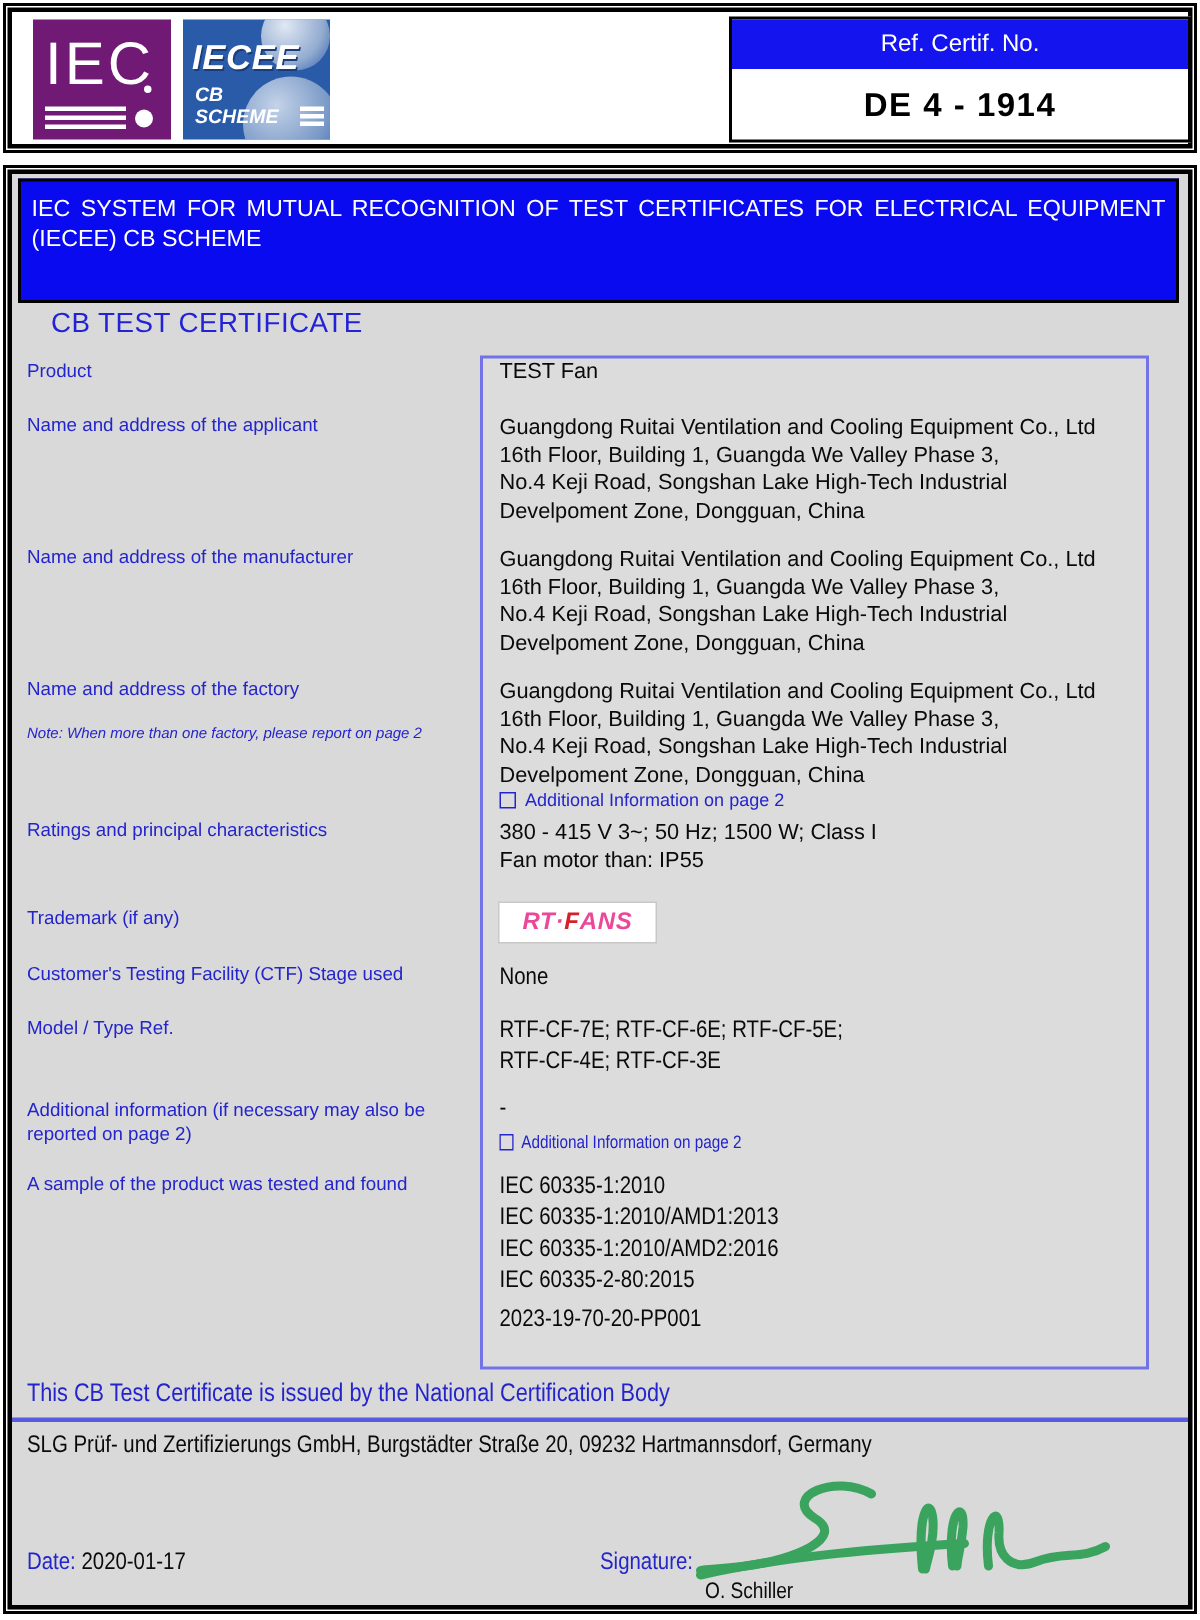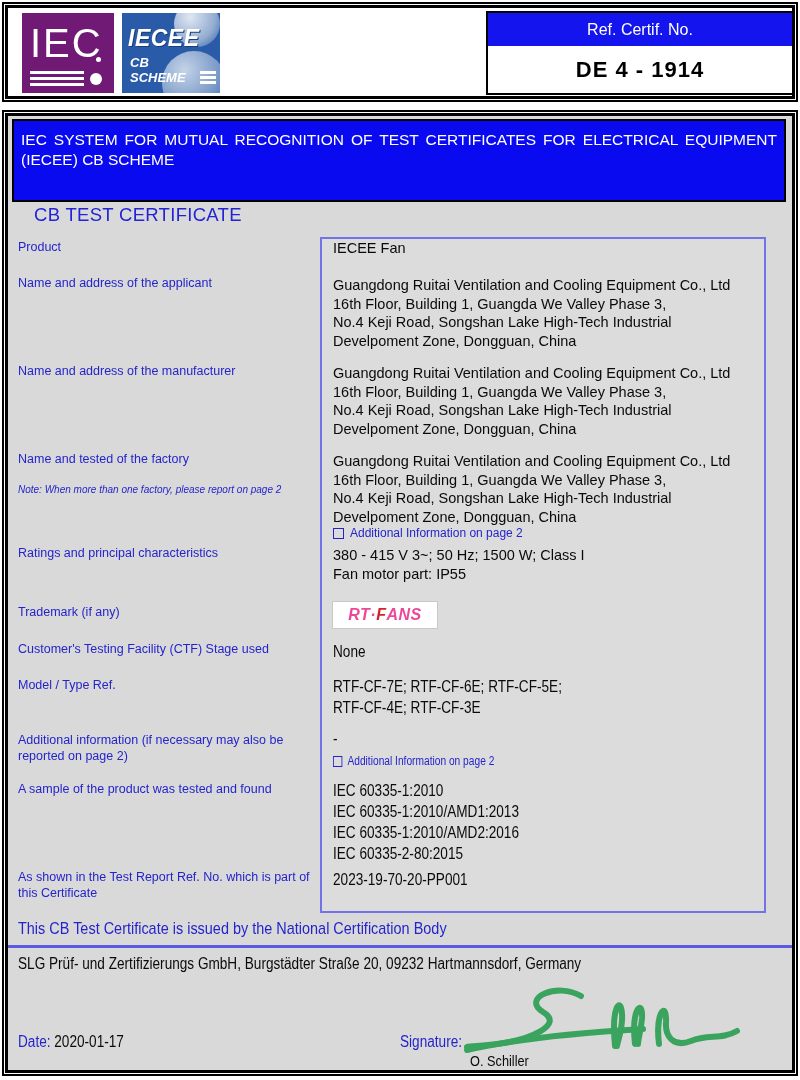--- a/index.html
+++ b/index.html
@@ -116,41 +116,37 @@
   <div class="frame-outer" id="main-frame">
     <div class="frame-inner">
 
       <div class="abs" id="banner">IEC SYSTEM FOR MUTUAL RECOGNITION OF TEST CERTIFICATES FOR ELECTRICAL EQUIPMENT (IECEE) CB SCHEME</div>
 
       <div class="abs" id="doc-title">CB TEST CERTIFICATE</div>
 
       <div class="abs lbl" style="top:123px">Product</div>
       <div class="abs lbl" style="top:247px">Name and address of the manufacturer</div>
       <div class="abs lbl" style="top:159px">Name and address of the applicant</div>
-      <div class="abs lbl" style="top:335px">Name and tested of the factory</div>
+      <div class="abs lbl" style="top:335px">Name and address of the factory</div>
       <div class="abs lbl note" style="top:366px">Note: When more than one factory, please report on page 2</div>
       <div class="abs lbl" style="top:429px">Ratings and principal characteristics</div>
       <div class="abs lbl" style="top:488px">Trademark (if any)</div>
       <div class="abs lbl" style="top:525px">Customer's Testing Facility (CTF) Stage used</div>
       <div class="abs lbl" style="top:561px">Model / Type Ref.</div>
       <div class="abs lbl" style="top:616px">
         <div>Additional information (if necessary may also be</div>
         <div>reported on page 2)</div>
       </div>
       <div class="abs lbl" style="top:665px">
         <div>A sample of the product was tested and found</div>
       </div>
-      <div class="abs lbl" style="top:753px">
-        <div>As shown in the Test Report Ref. No. which is part of</div>
-        <div>this Certificate</div>
-      </div>
 
       <div class="abs" id="value-box"></div>
 
-      <div class="abs val" style="top:123px">IECEE Fan</div>
+      <div class="abs val" style="top:123px">TEST Fan</div>
 
       <div class="abs val" style="top:160px">
         <div>Guangdong Ruitai Ventilation and Cooling Equipment Co., Ltd</div>
         <div>16th Floor, Building 1, Guangda We Valley Phase 3,</div>
         <div>No.4 Keji Road, Songshan Lake High-Tech Industrial</div>
         <div>Develpoment Zone, Dongguan, China</div>
       </div>
 
       <div class="abs val" style="top:248px">
         <div>Guangdong Ruitai Ventilation and Cooling Equipment Co., Ltd</div>
@@ -165,21 +161,21 @@
         <div>No.4 Keji Road, Songshan Lake High-Tech Industrial</div>
         <div>Develpoment Zone, Dongguan, China</div>
       </div>
       <div class="abs cbline" style="left:325px; top:410px">
         <span class="cbox"></span>
         <span>Additional Information on page 2</span>
       </div>
 
       <div class="abs val" style="top:430px">
         <div>380 - 415 V 3~; 50 Hz; 1500 W; Class I</div>
-        <div>Fan motor part: IP55</div>
+        <div>Fan motor than: IP55</div>
       </div>
 
       <div class="abs" id="trademark-logo">
         <span class="tm-blue">RT·</span>
           <span class="tm-red">F</span>
           <span class="tm-blue">ANS</span>
       </div>
 
       <div class="abs val nval narrow" style="top:525px">None</div>
 

